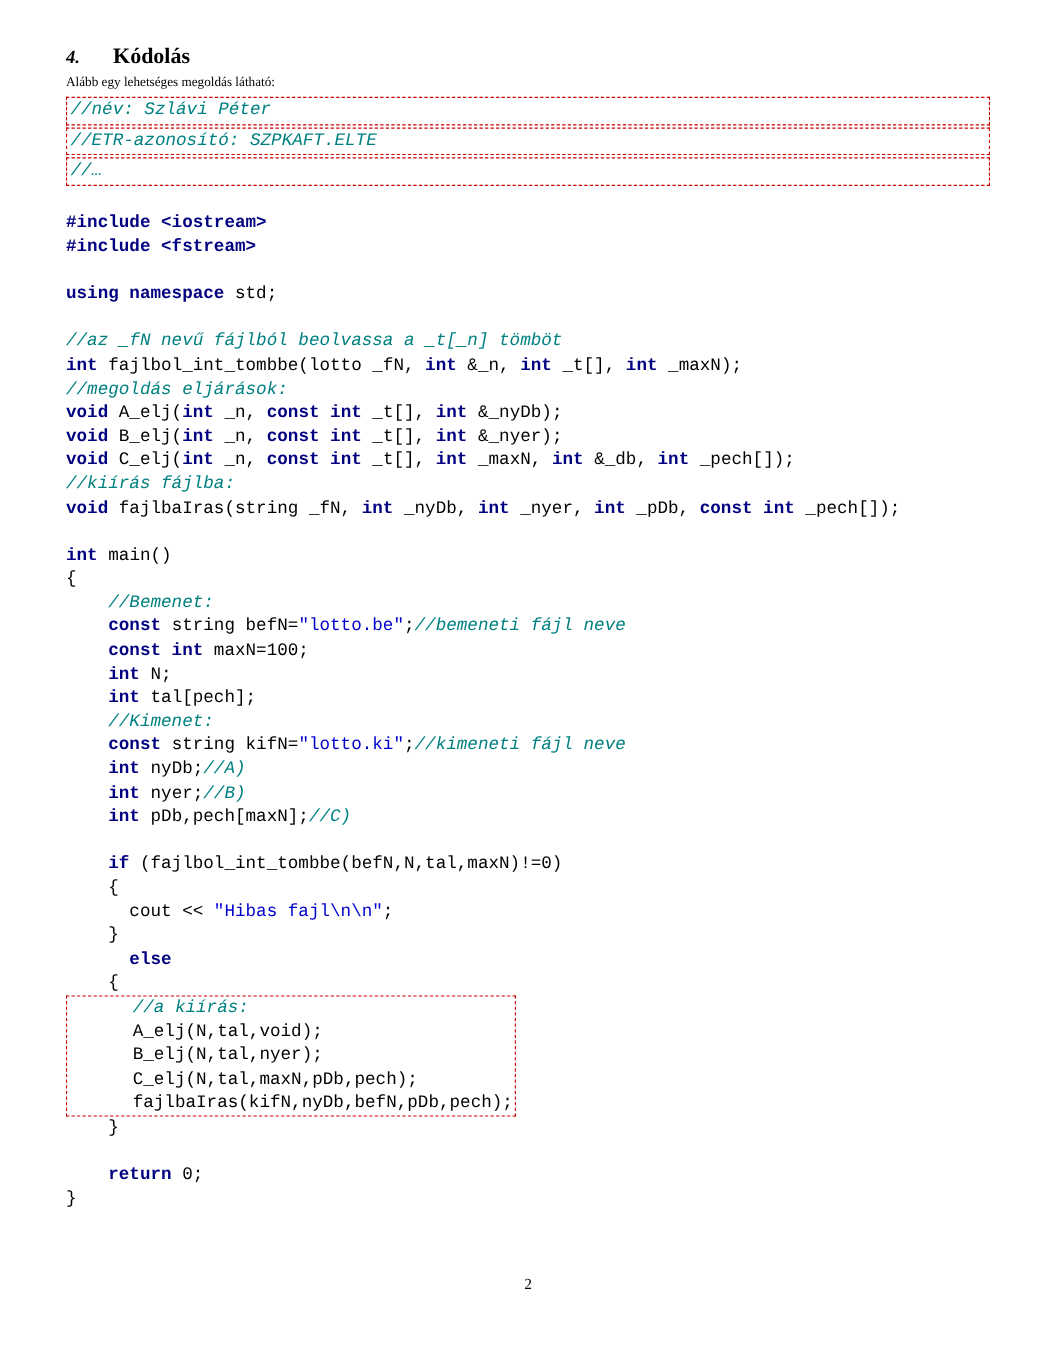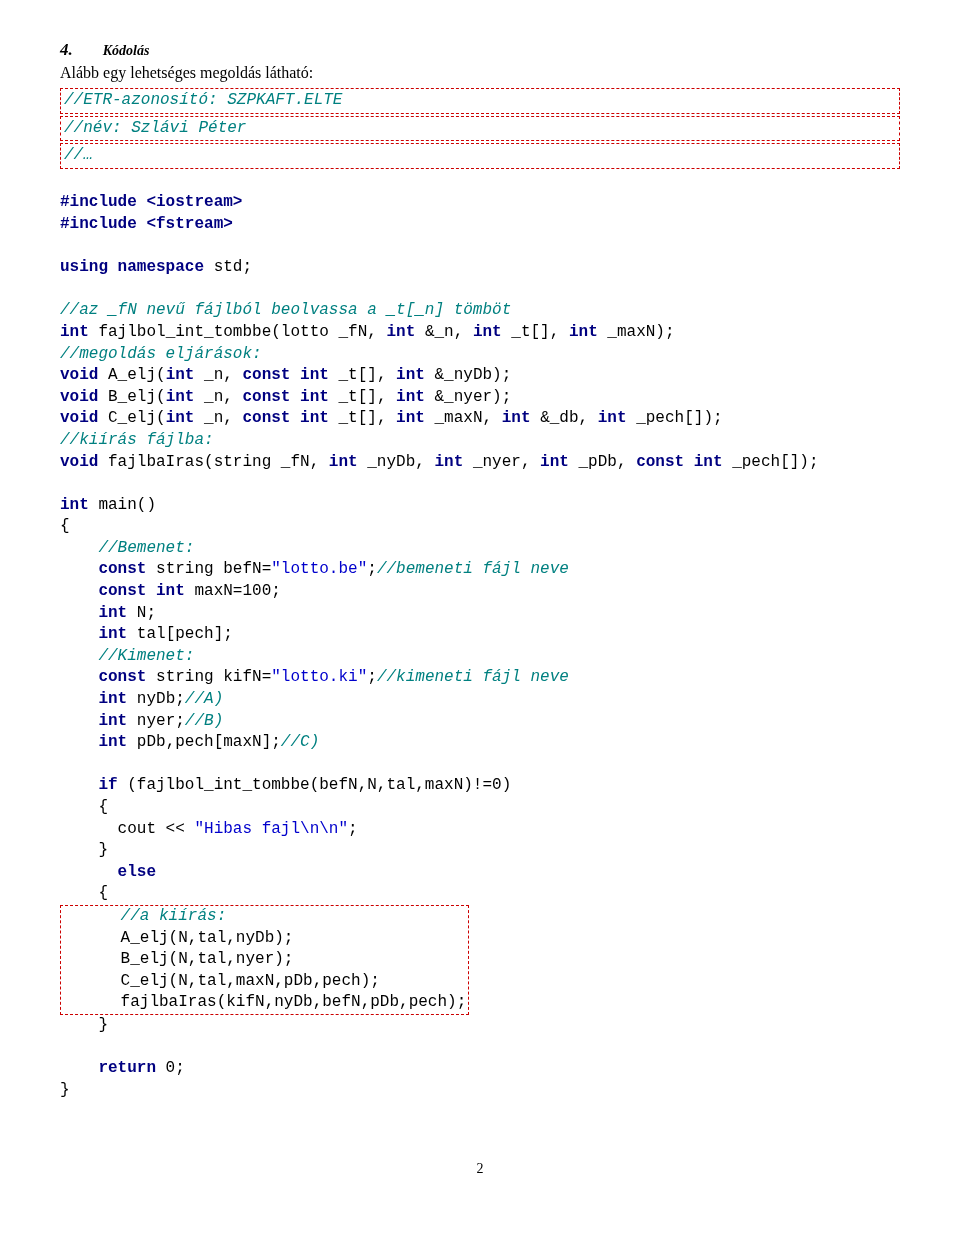--- a/index.html
+++ b/index.html
@@ -18,25 +18,24 @@
     gap: 30px;
     margin-bottom: 4px;
   }
   .heading-num {
     font-weight: bold;
     font-style: italic;
     font-size: 17px;
   }
   .heading-word {
     font-weight: bold;
-    font-style: italic;
-    font-size: 14px;
+    font-size: 20px;
   }
   .intro-text {
-    font-size: 16px;
+    font-size: 12px;
     margin-bottom: 6px;
   }
   .code-block {
     font-family: 'Courier New', monospace;
     font-size: 16px;
     white-space: pre;
     line-height: 1.35;
     margin: 0;
   }
   .comment-box {
@@ -63,22 +62,22 @@
 <body>
 
 <div class="heading-row">
   <span class="heading-num">4.</span>
   <span class="heading-word">Kódolás</span>
 </div>
 
 <div class="intro-text">Alább egy lehetséges megoldás látható:</div>
 
 <div>
+  <div class="code-block comment-box"><span class="cm">//név: Szlávi Péter</span></div>
   <div class="code-block comment-box"><span class="cm">//ETR-azonosító: SZPKAFT.ELTE</span></div>
-  <div class="code-block comment-box"><span class="cm">//név: Szlávi Péter</span></div>
   <div class="code-block comment-box"><span class="cm">//…</span></div>
 </div>
 
 <div class="code-block">
 <span class="kw">#include &lt;iostream&gt;</span>
 <span class="kw">#include &lt;fstream&gt;</span>
 
 <span class="kw">using namespace</span><span> std;</span>
 
 <span class="cm">//az _fN nevű fájlból beolvassa a _t[_n] tömböt</span>
@@ -103,21 +102,21 @@
 <span class="kw">    int</span><span> nyer;</span><span class="cm">//B)</span>
 <span class="kw">    int</span><span> pDb,pech[maxN];</span><span class="cm">//C)</span>
 
 <span class="kw">    if</span><span> (fajlbol_int_tombbe(befN,N,tal,maxN)!=0)</span>
 <span>    {</span>
 <span>      cout &lt;&lt; </span><span class="str">"Hibas fajl\n\n"</span><span>;</span>
 <span>    }</span>
 <span class="kw">      else</span>
 <span>    {</span>
 <span class="comment-box-inner"><span class="cm">      //a kiírás:</span>
-<span>      A_elj(N,tal,nyDb);</span>
+<span>      A_elj(N,tal,void);</span>
 <span>      B_elj(N,tal,nyer);</span>
 <span>      C_elj(N,tal,maxN,pDb,pech);</span>
 <span>      fajlbaIras(kifN,nyDb,befN,pDb,pech);</span></span>
 <span>    }</span>
 
 <span class="kw">    return</span><span> 0;</span>
 <span>}</span>
 </div>
 
 <div class="page-num">2</div>

